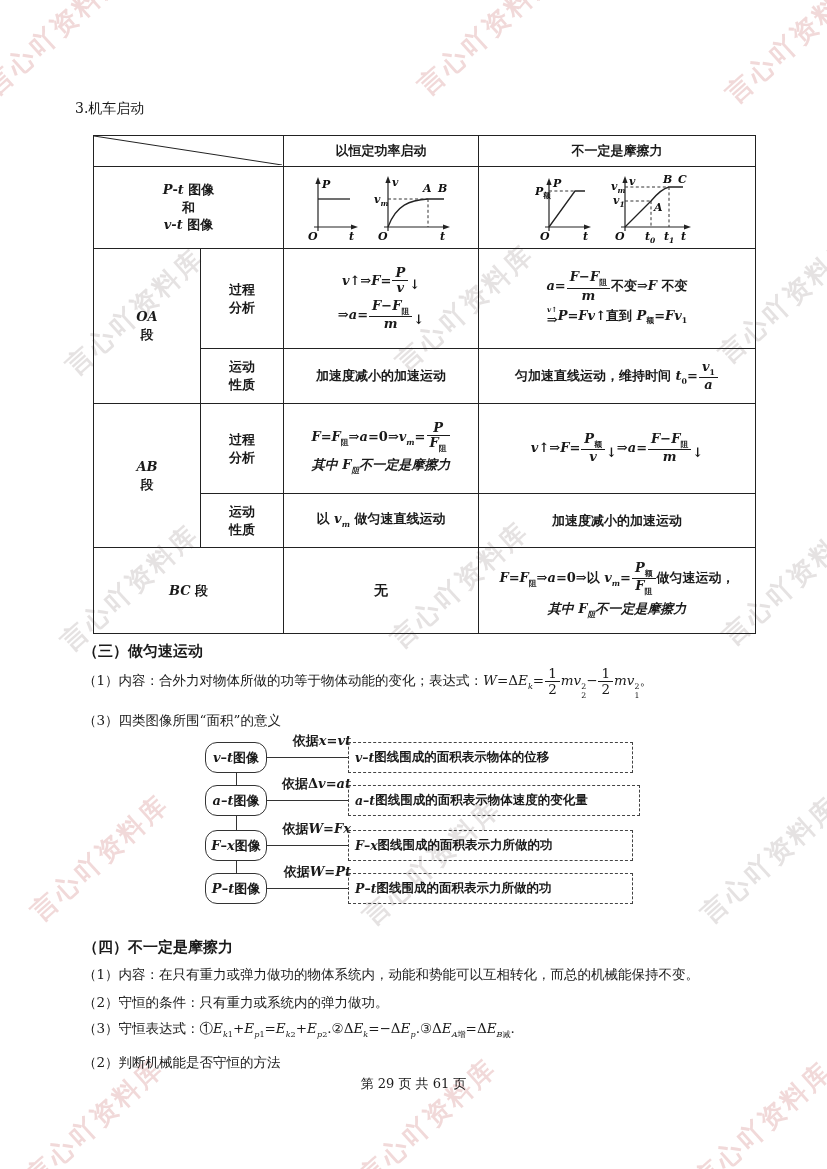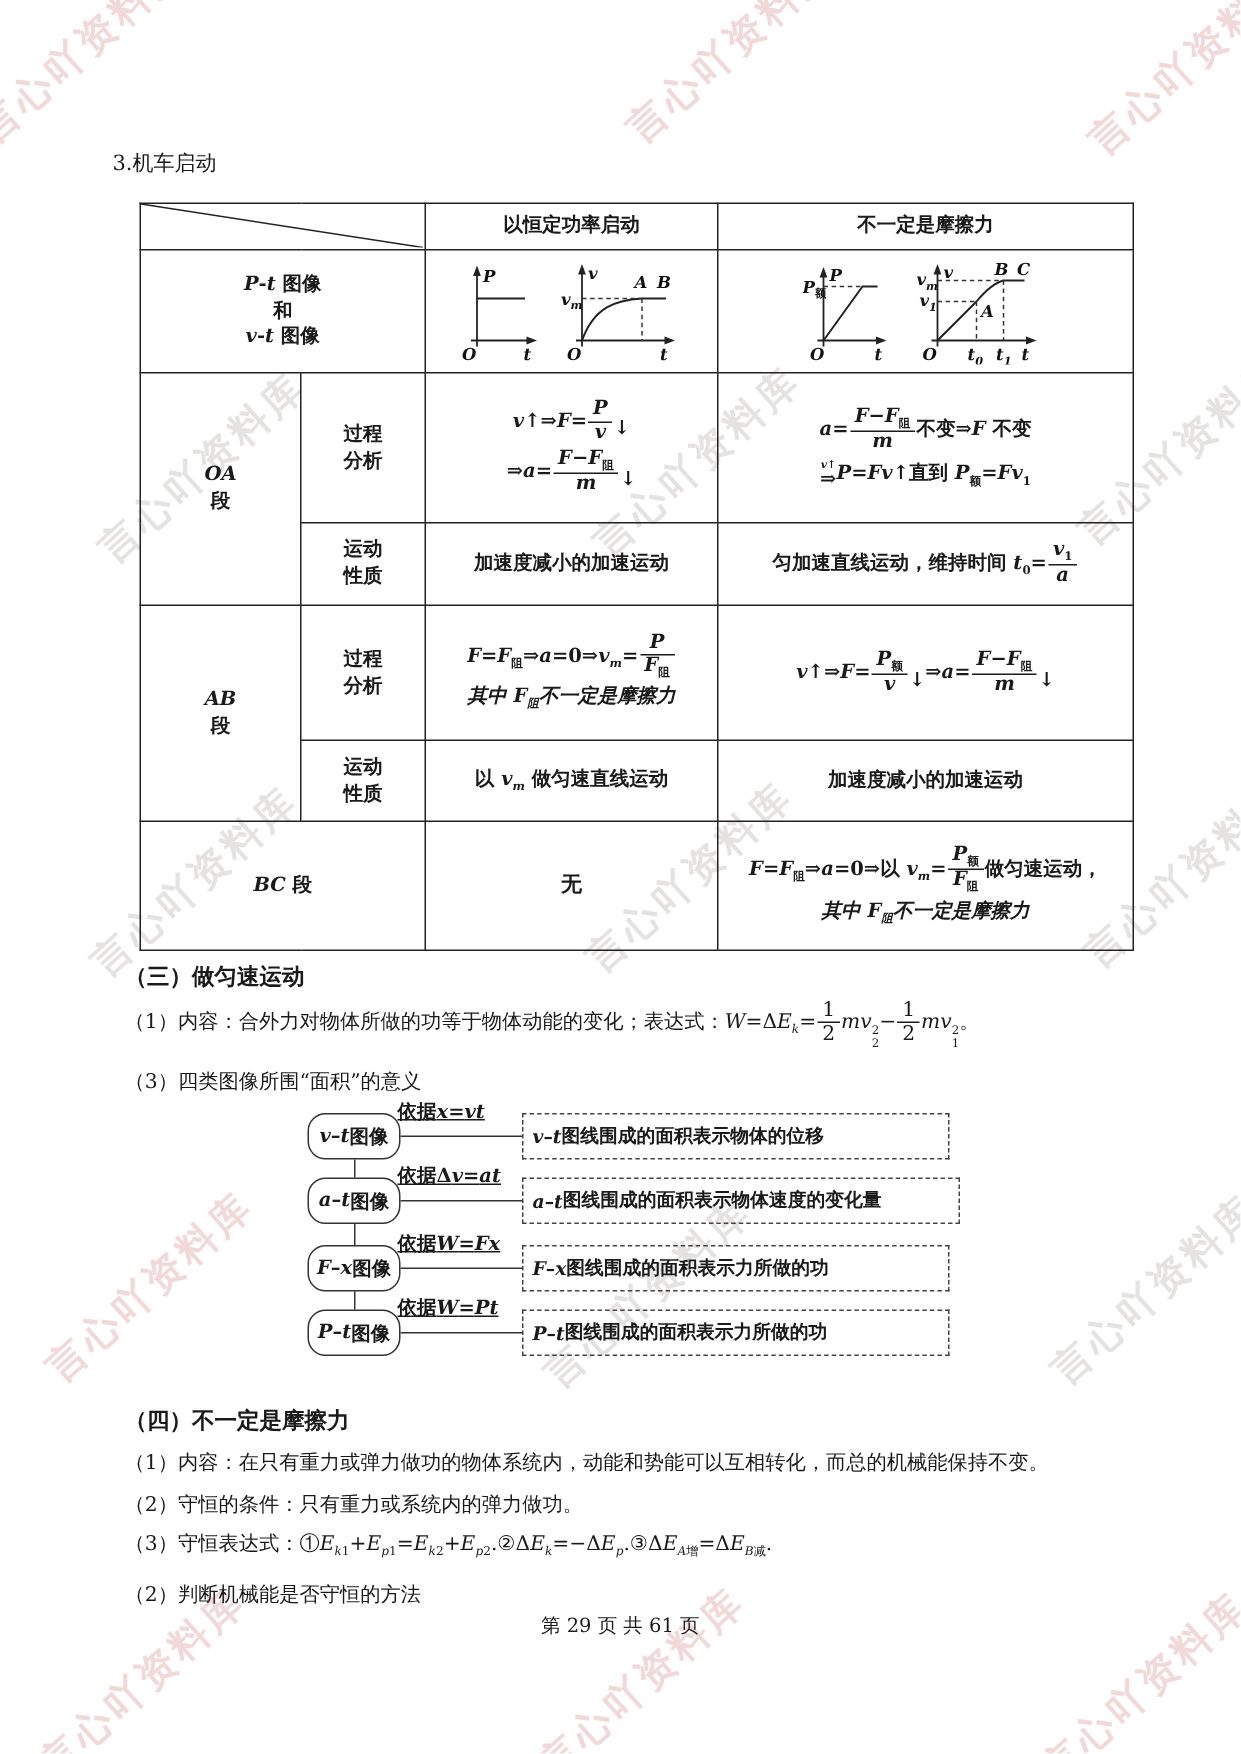--- a/index.html
+++ b/index.html
@@ -42,21 +42,21 @@
   svg .gs{font-size:7.5px;}
   svg .gcn{font-style:normal;font-size:7.5px;}
   
   .h-sec{position:absolute;left:83px;font-size:15px;font-weight:bold;}
   .item{position:absolute;left:83px;width:690px;font-size:13.5px;white-space:nowrap;}
   
   .frow{position:absolute;left:205px;height:31px;width:470px;}
   .fbox{position:absolute;left:0;top:0;width:62px;height:31px;border:1.5px solid #333;border-radius:12px;
         display:flex;align-items:center;justify-content:center;font-weight:bold;font-size:13px;box-sizing:border-box;background:#fff;}
   .fconn{position:absolute;left:62px;top:15px;width:81px;border-top:1.3px solid #333;}
-  .flabel{position:absolute;left:60px;top:-10px;width:86px;text-align:left;font-weight:bold;font-size:13px;white-space:nowrap;text-decoration:underline;}
+  .flabel{position:absolute;left:60px;top:-10px;width:86px;text-align:right;font-weight:bold;font-size:13px;white-space:nowrap;}
   .fdash{position:absolute;left:143px;top:0;height:31px;border:1.2px dashed #444;display:flex;align-items:center;
         padding:0 6px;font-weight:bold;font-size:12.5px;white-space:nowrap;box-sizing:border-box;}
   .vconn{position:absolute;border-left:1.3px solid #333;width:0;}
   
   .footer{position:absolute;left:0;top:1075px;width:827px;text-align:center;font-size:13px;}
 </style>
 </head>
 <body>
 
 <div class="page">

